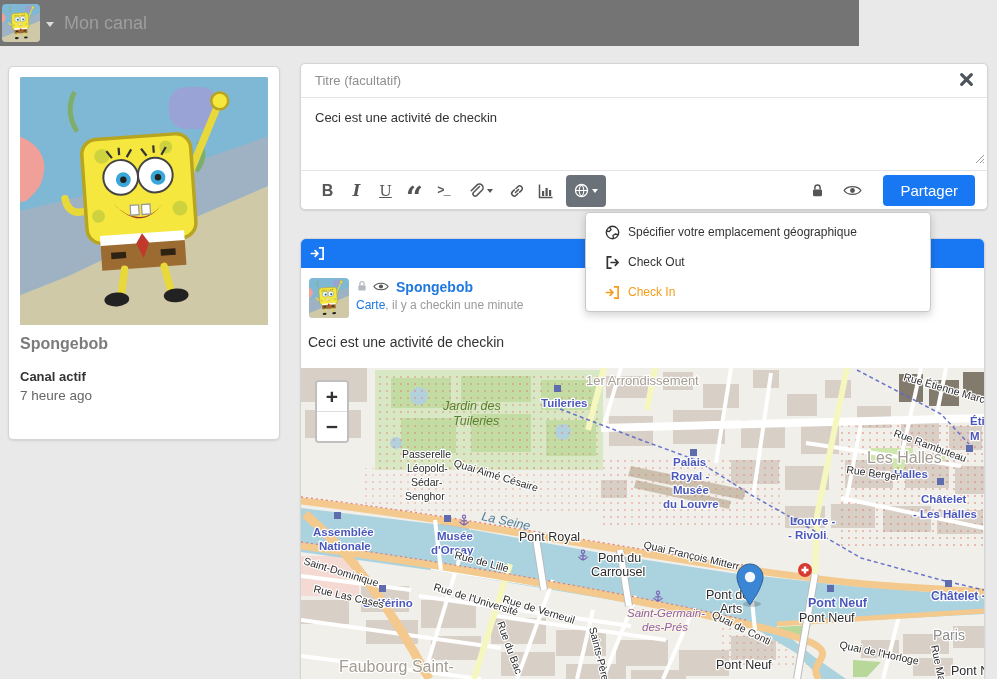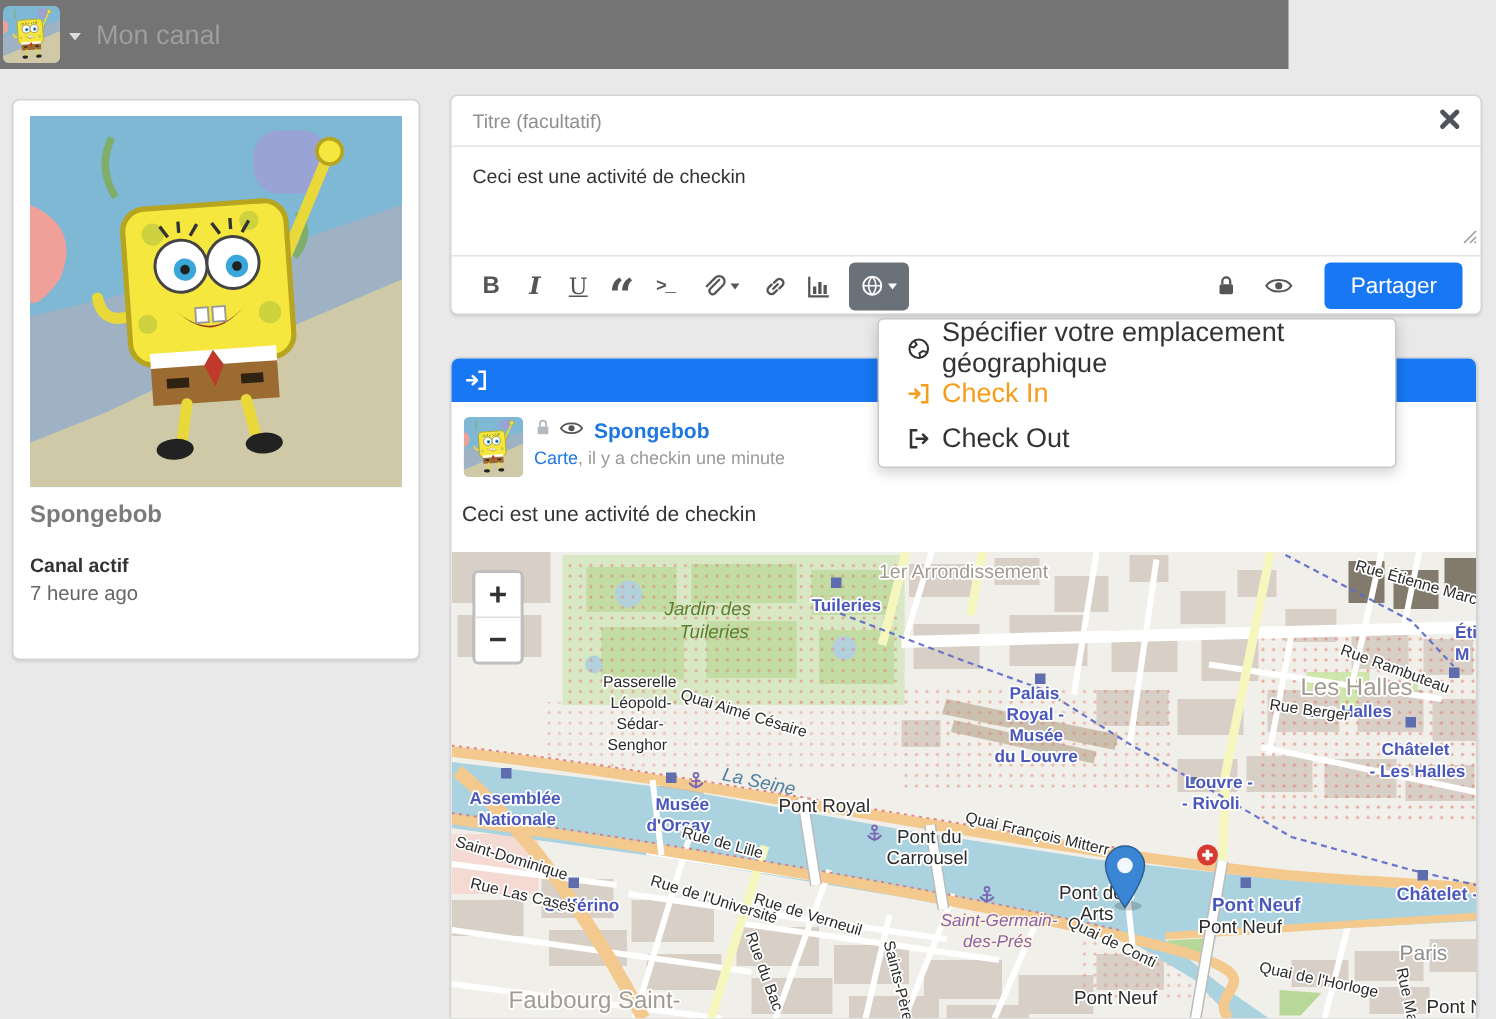--- a/index.html
+++ b/index.html
@@ -48,21 +48,21 @@
   .globe-btn{width:40px;height:32px;background:#6a7178;border-radius:4px;display:flex;align-items:center;
              justify-content:center;margin-left:6px;cursor:pointer}
   .globe-btn .caret-s{border-top-color:#fff}
   .tb-right{margin-left:auto;display:flex;align-items:center}
   .share-btn{margin-left:16px;background:#1877f2;color:#fff;border:none;border-radius:4px;
              font-size:15px;padding:7px 17px;cursor:pointer;font-family:"Liberation Sans",sans-serif}
 
   
   .dropdown{position:absolute;left:585px;top:212px;width:346px;background:#fff;border:1px solid #c9c9c9;
             border-radius:4px;box-shadow:0 3px 9px rgba(0,0,0,.18);z-index:30;padding:4px 0;box-sizing:border-box}
-  .dd-item{height:30px;display:flex;align-items:center;padding-left:19px;font-size:18px;color:#333;cursor:pointer}
+  .dd-item{height:30px;display:flex;align-items:center;padding-left:19px;font-size:12px;color:#333;cursor:pointer}
   .dd-ic{width:23px;display:inline-flex;align-items:center;flex:none}
   .dd-active{color:#f59d1a}
 
   
   .post{left:300px;top:238px;width:685px;height:441px;border-radius:6px 6px 0 0}
   .post-bar{height:29px;background:#1877f2;border-radius:5px 5px 0 0;display:flex;align-items:center;padding-left:9px}
   .author{display:flex;margin:10px 0 0 8px}
   .avatar40{width:40px;height:40px;border-radius:4px;overflow:hidden;flex:none;cursor:pointer}
   .author-meta{margin-left:7px;padding-top:1px}
   .a-line1{display:flex;align-items:center;height:16px}
@@ -269,35 +269,35 @@
 
 <div class="dropdown">
   <div class="dd-item">
     <span class="dd-ic" style="color:#333">
       <svg width="15" height="15">
           <use href="#ic-globe2"></use>
         </svg>
       </span>
     <span>Spécifier votre emplacement géographique</span>
   </div>
+  <div class="dd-item">
+    <span class="dd-ic" style="color:#333">
+      <svg width="15" height="15">
+          <use href="#ic-signout"></use>
+        </svg>
+      </span>
+    <span>Check Out</span>
+  </div>
   <div class="dd-item dd-active">
     <span class="dd-ic">
       <svg width="15" height="15">
           <use href="#ic-signin"></use>
         </svg>
       </span>
     <span>Check In</span>
-  </div>
-  <div class="dd-item">
-    <span class="dd-ic" style="color:#333">
-      <svg width="15" height="15">
-          <use href="#ic-signout"></use>
-        </svg>
-      </span>
-    <span>Check Out</span>
   </div>
 </div>
 
 <div class="panel post">
   <div class="post-bar" style="color:#fff">
     <svg width="15" height="15">
         <use href="#ic-signin"></use>
       </svg>
   </div>
   <div class="author">

